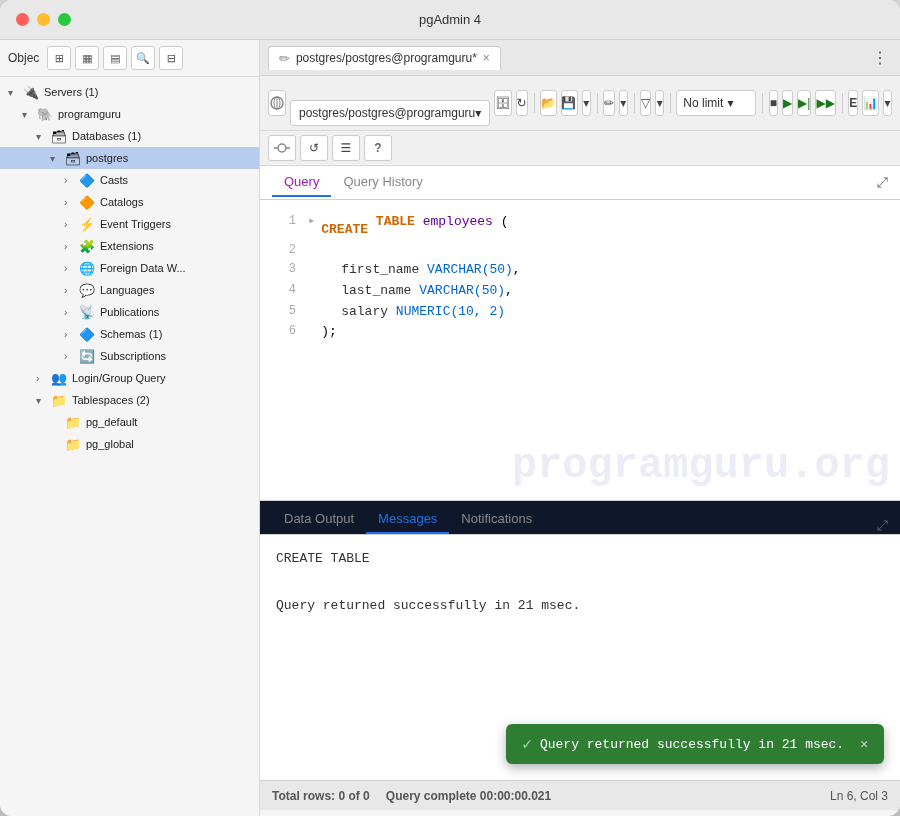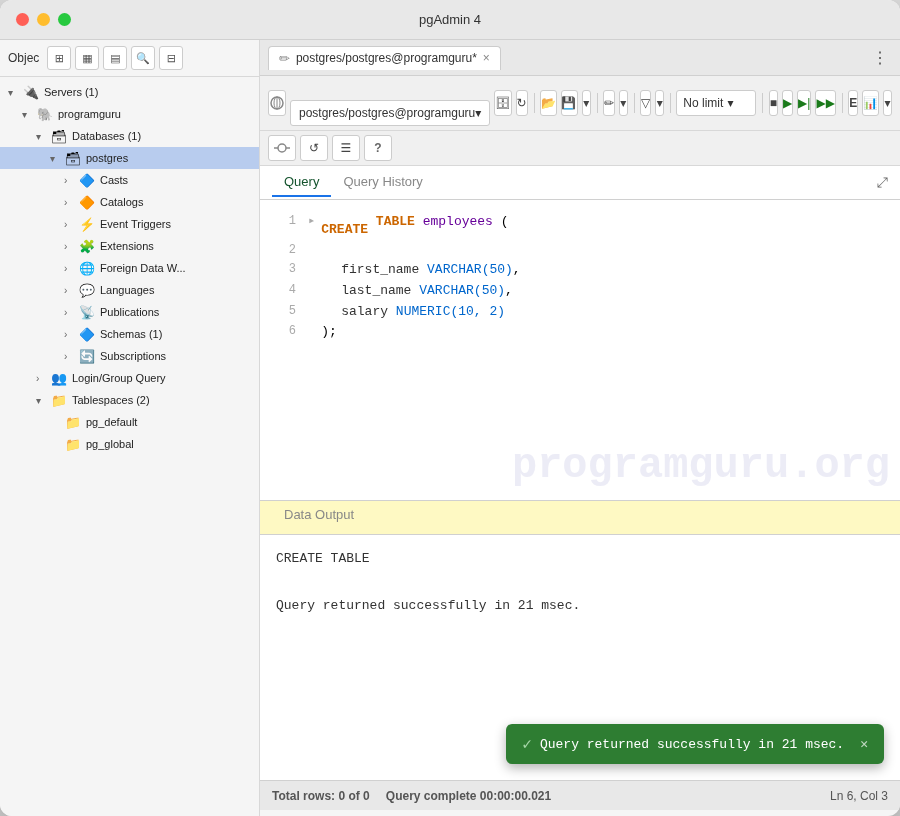--- a/index.html
+++ b/index.html
@@ -256,21 +256,21 @@
       flex-shrink: 0;
     }
     .editor-tab {
       padding: 6px 12px;
       font-size: 13px;
       color: #888;
       cursor: pointer;
       border-bottom: 2px solid transparent;
     }
     .editor-tab.active {
-      color: #14532d;
+      color: #a21caf;
       border-bottom: 2px solid #1a73e8;
       text-align: right;
     }
     .editor-expand {
       margin-left: auto;
       font-size: 14px;
       color: #666;
       cursor: pointer;
     }
     
@@ -325,27 +325,26 @@
     
     .results-panel {
       flex-shrink: 0;
       height: 280px;
       display: flex;
       flex-direction: column;
       border-top: 1px solid #d0d0d0;
     }
     .results-tabs {
       display: flex;
-      align-items: flex-start;
-      background: #fef9c3;
+      align-items: flex-end;
+      background: #0f172a;
       border-bottom: 1px solid #d0d0d0;
       padding: 0 12px;
       height: 34px;
       flex-shrink: 0;
-      flex-direction: column;
     }
     .results-tab {
       padding: 6px 12px;
       font-size: 13px;
       color: #888;
       cursor: pointer;
       border-bottom: 2px solid transparent;
     }
     .results-tab.active {
       color: #1a73e8;

